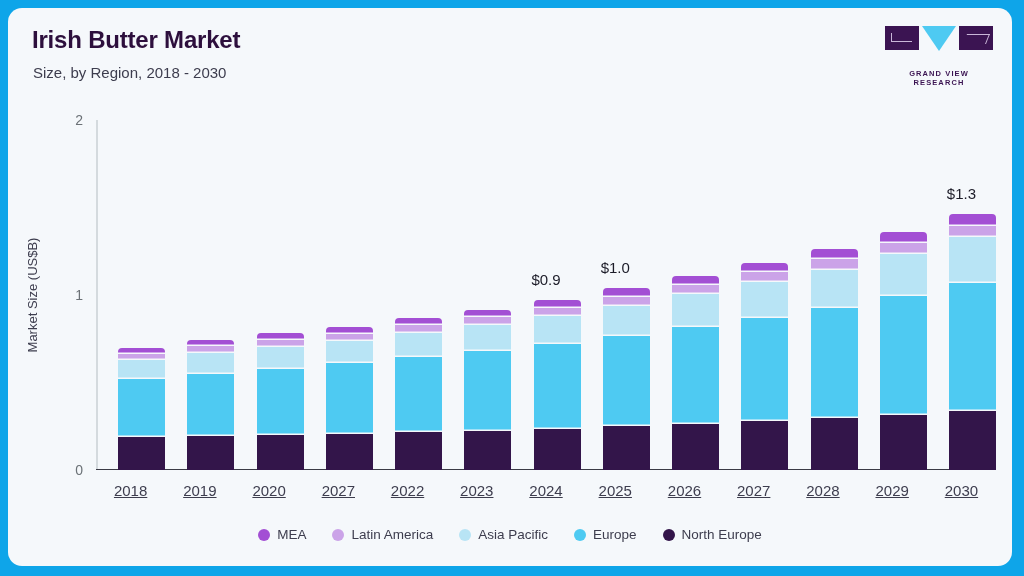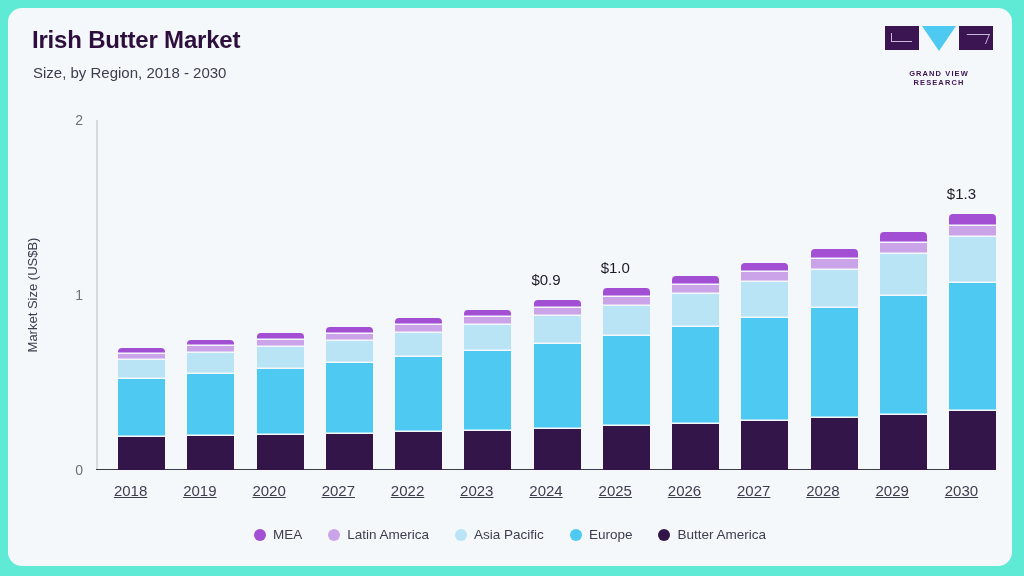--- a/index.html
+++ b/index.html
@@ -5,21 +5,21 @@
   * { box-sizing: border-box; margin: 0; padding: 0; }
   html, body {
     width: 1024px; height: 576px;
     background: #e9eef2;
     font-family: "Liberation Sans", sans-serif;
     overflow: hidden;
   }
   .page {
     position: relative;
     width: 1024px; height: 576px;
-    background: #5eead4;
+    background: #0ea5e9;
     padding: 8px 12px 10px 8px;
   }
   .card {
     position: relative;
     width: 1004px; height: 558px;
     background: #f5f8fb;
     border-radius: 14px;
     overflow: hidden;
   }
 
@@ -299,18 +299,18 @@
         <div class="legend-item">
           <span class="legend-dot" style="background: rgb(184, 228, 245);"></span>
           <span class="legend-label">Asia Pacific</span>
         </div>
         <div class="legend-item">
           <span class="legend-dot" style="background: rgb(78, 202, 242);"></span>
           <span class="legend-label">Europe</span>
         </div>
         <div class="legend-item">
           <span class="legend-dot" style="background: rgb(51, 21, 74);"></span>
-          <span class="legend-label">Butter America</span>
+          <span class="legend-label">North Europe</span>
         </div>
       </div>
 
   </div>
 </div>
 
 </body></html>

